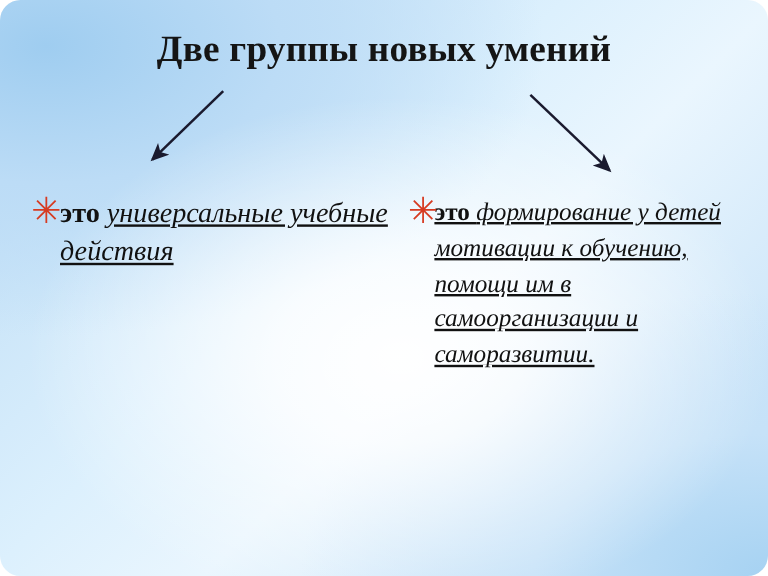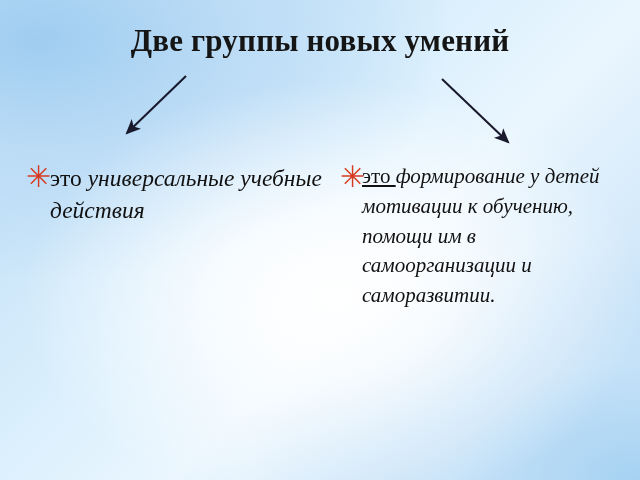--- a/index.html
+++ b/index.html
@@ -17,20 +17,21 @@
     position: relative;
     width: 640px;
     height: 480px;
     overflow: hidden;
     background-color: #cfe7fa;
     background-image:
       radial-gradient(ellipse 62% 58% at 52% 62%, rgba(255,255,255,0.98) 0%, rgba(255,255,255,0.80) 26%, rgba(255,255,255,0.34) 55%, rgba(255,255,255,0.0) 78%),
       radial-gradient(ellipse 90% 70% at 6% 8%, #9fcdf0 0%, #bcdcf6 34%, rgba(215,236,252,0) 72%),
       radial-gradient(ellipse 80% 65% at 100% 100%, #a6d2f2 0%, #c6e2f8 38%, rgba(220,239,253,0) 76%),
       linear-gradient(135deg, #b9daf4 0%, #dcf0fd 42%, #eaf6fe 58%, #bcdcf6 100%);
+    border-radius: 17px;
   }
 
   
   #title {
     position: absolute;
     left: 0;
     top: 24px;
     width: 640px;
     text-align: center;
     font-size: 31px;
@@ -93,24 +94,25 @@
   }
 
   #right-block .bullet-text {
     padding-left: 22px;
     font-size: 21px;
     line-height: 1.42;
   }
 
   .lead {
     font-style: normal;
-    font-weight: normal;
+    font-weight: bold;
   }
   .emph {
     font-style: italic;
+    text-decoration: underline;
     text-underline-offset: 2px;
   }
   #right-block .lead {
     text-decoration: underline;
     text-underline-offset: 2px;
   }
 </style>
 </head>
 <body>
 

